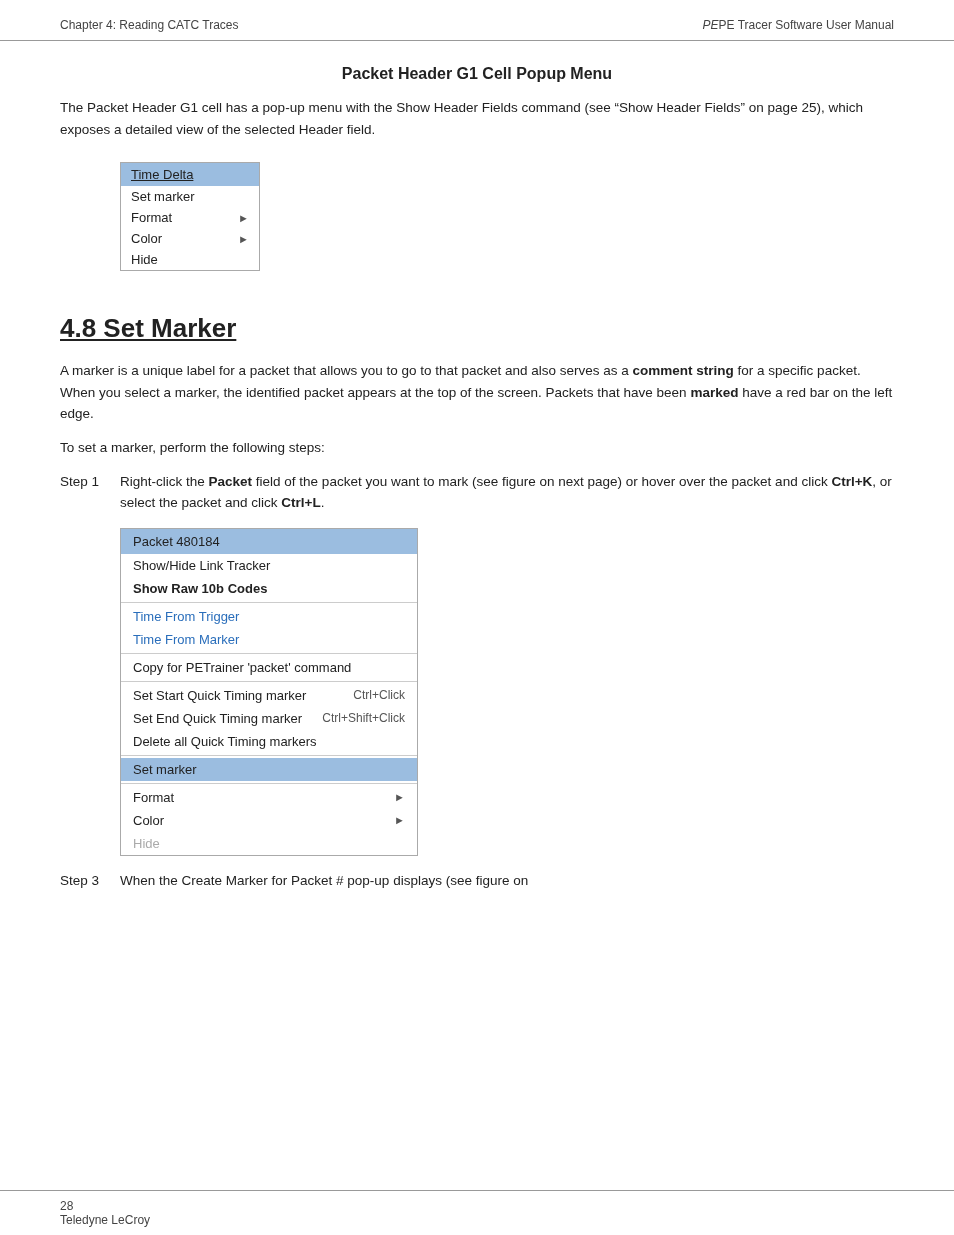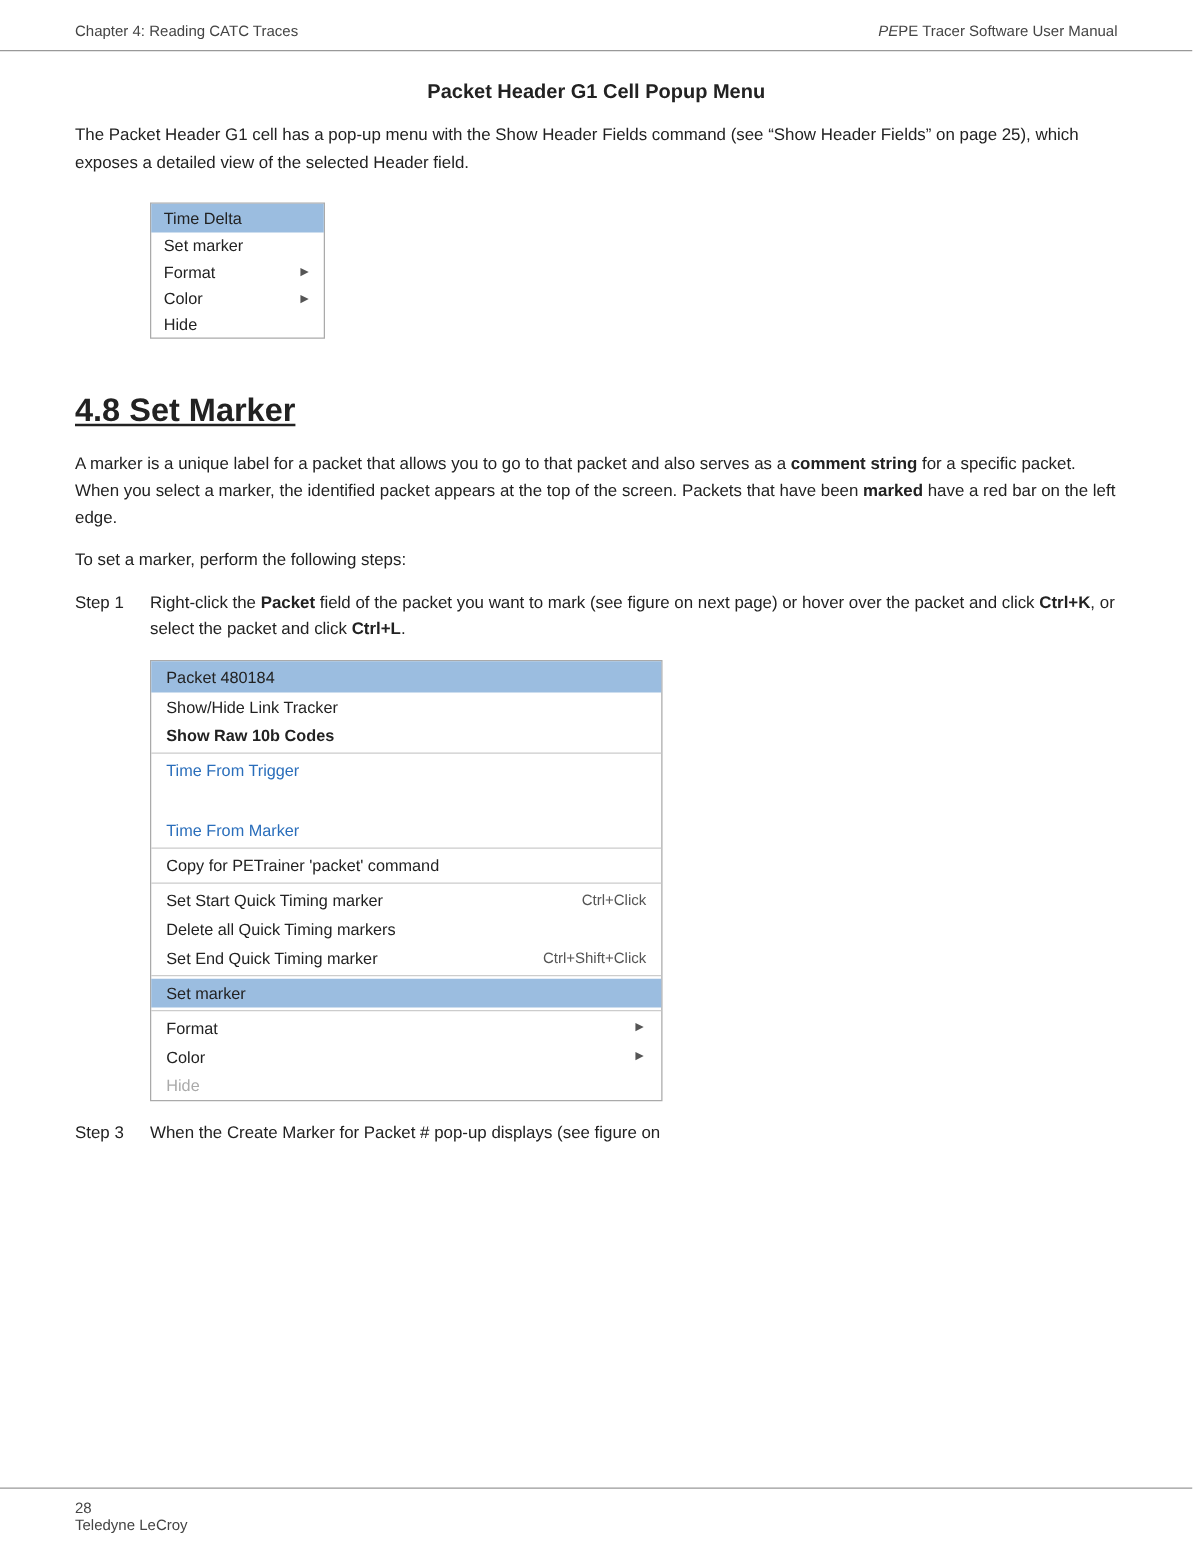--- a/index.html
+++ b/index.html
@@ -65,20 +65,21 @@
       background: #fff;
       min-width: 140px;
       margin: 10px 0 18px 60px;
       font-size: 13px;
     }
     .context-menu .menu-header {
       background: #9bbde0;
       color: #222;
       padding: 4px 10px;
       font-size: 13px;
+      text-decoration: underline;
     }
     .context-menu .menu-item {
       padding: 3px 10px;
       color: #222;
       display: flex;
       justify-content: space-between;
       align-items: center;
     }
     .arrow {
       font-size: 11px;
@@ -104,21 +105,21 @@
       min-width: 60px;
       flex-shrink: 0;
     }
     .step-content {
       flex: 1;
     }
     
     .large-menu {
       border: 1px solid #aaa;
       background: #fff;
-      width: 410px;
+      width: 298px;
       margin: 14px 0 14px 60px;
       font-size: 13px;
     }
     .large-menu .menu-header {
       background: #9bbde0;
       color: #222;
       padding: 5px 12px;
       font-size: 13px;
     }
     .large-menu .menu-item {
@@ -209,41 +210,41 @@
       <div class="menu-item">
         <span><b>Show Raw 10b Codes</b></span>
       </div>
       <div class="menu-divider"></div>
 
       <div class="menu-item">
         <span style="color:#2a6ebb;">Time From Trigger</span>
       </div>
 
       <div class="menu-item">
-        <span style="color:#2a6ebb;margin-top:25px;">Time From Marker</span>
+        <span style="color:#2a6ebb;">Time From Marker</span>
       </div>
       <div class="menu-divider"></div>
 
       <div class="menu-item">
         <span>Copy for PETrainer 'packet' command</span>
       </div>
       <div class="menu-divider"></div>
 
       <div class="menu-item">
         <span>Set Start Quick Timing marker</span>
         <span class="shortcut">Ctrl+Click</span>
       </div>
 
       <div class="menu-item">
-        <span>Delete all Quick Timing markers</span>
-      </div>
-
-      <div class="menu-item">
         <span>Set End Quick Timing marker</span>
         <span class="shortcut">Ctrl+Shift+Click</span>
+      </div>
+
+      <div class="menu-item">
+        <span>Delete all Quick Timing markers</span>
       </div>
       <div class="menu-divider"></div>
 
       <div class="menu-item highlighted" style="background:#9bbde0;">
         <span>Set marker</span>
       </div>
       <div class="menu-divider"></div>
 
       <div class="menu-item">
         <span>Format</span>

